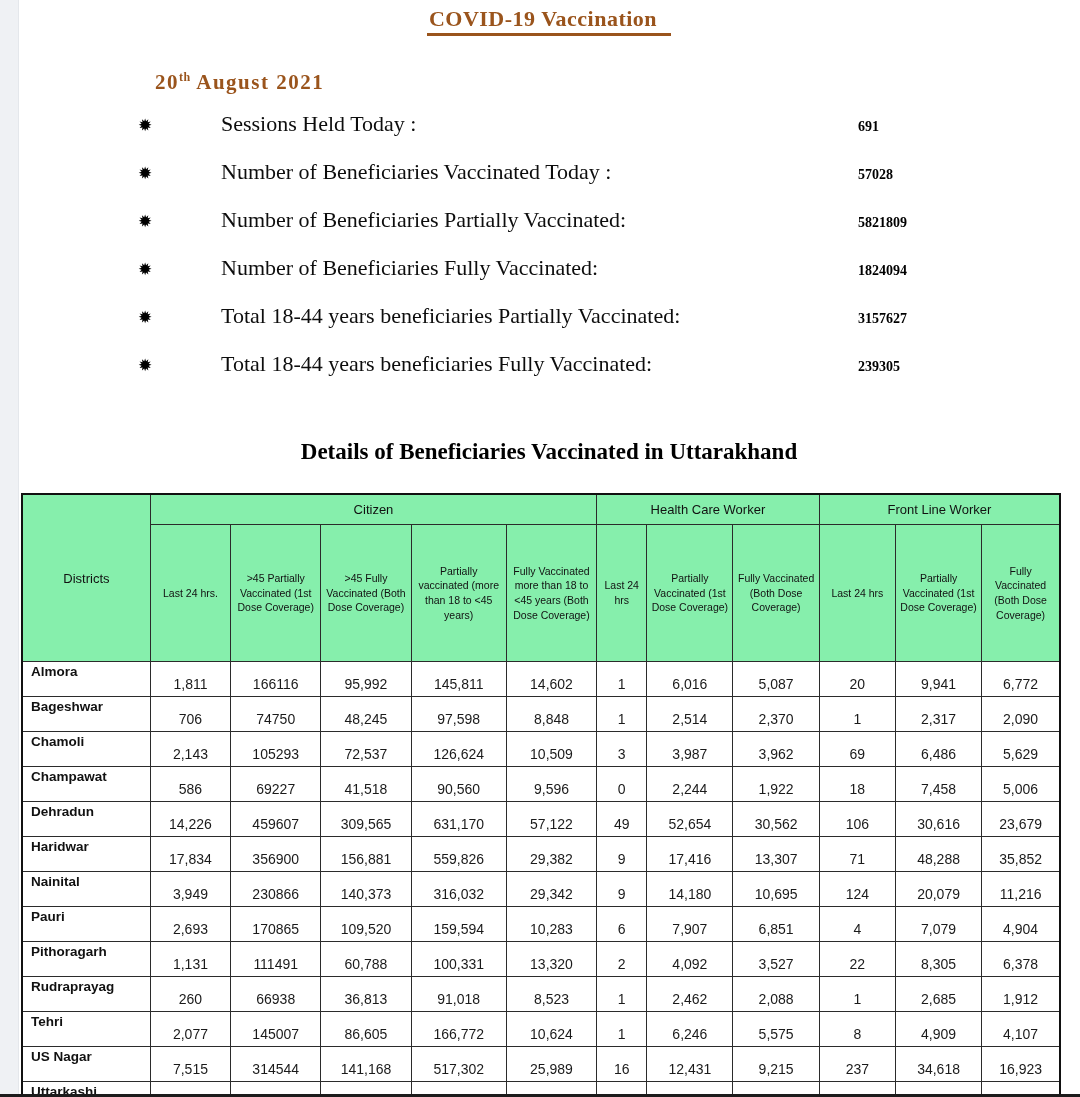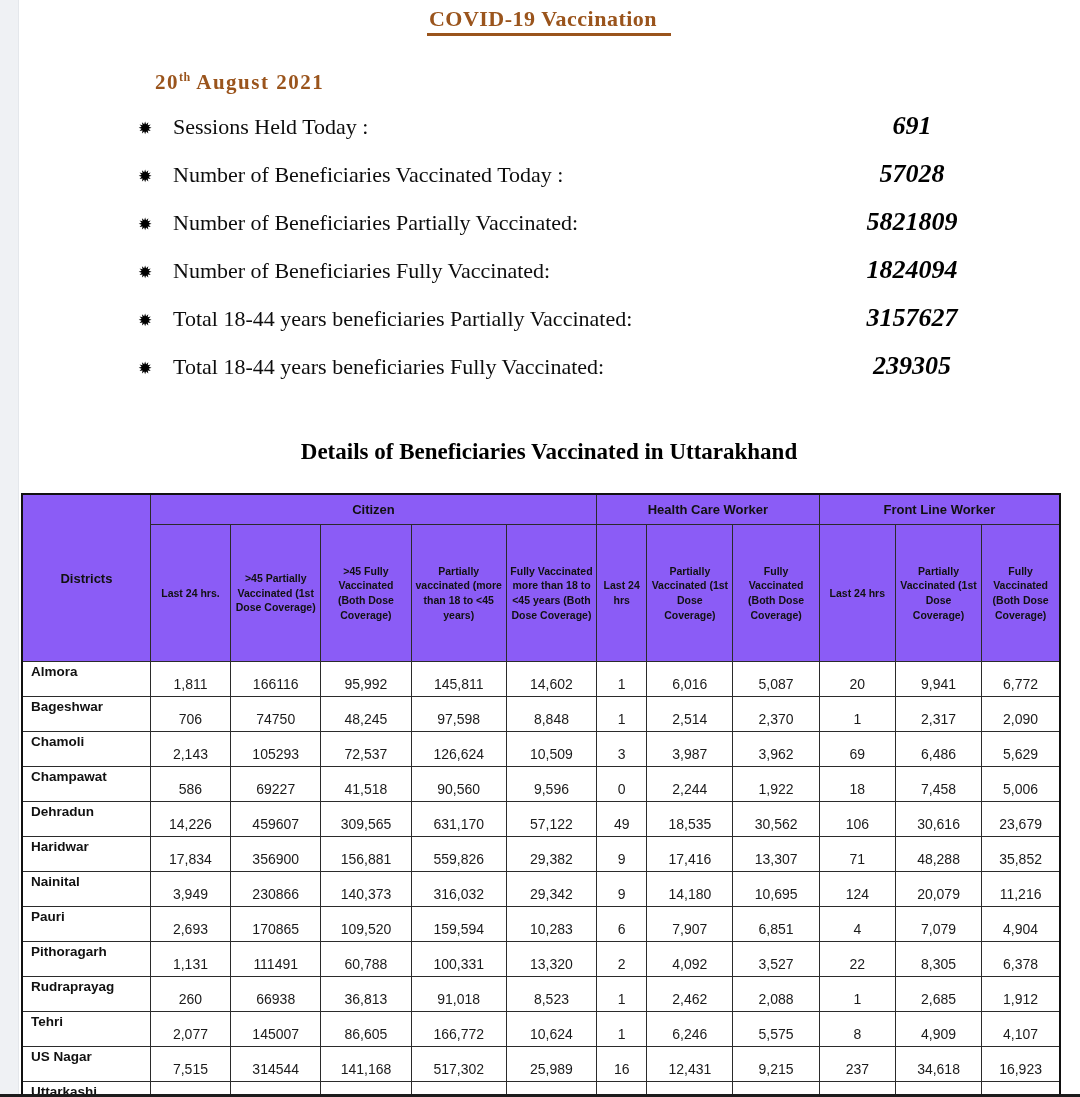--- a/index.html
+++ b/index.html
@@ -63,29 +63,29 @@
     width: 35px;
     font-size: 17px;
     color: #000;
     flex: 0 0 35px;
   }
   .summary .label {
     flex: 1;
     font-family: "Liberation Serif", "DejaVu Serif", serif;
     font-size: 22px;
     color: #0d0d0d;
+    margin-left: 48px;
   }
   .summary .value {
     flex: 0 0 108px;
     font-family: "Liberation Serif", "DejaVu Serif", serif;
     font-weight: bold;
-    font-size: 26px;
+    font-size: 14px;
     color: #000;
-    text-align: center;
-    font-style: italic;
+    text-align: left;
   }
 
   
   .table-heading {
     text-align: center;
     font-family: "Liberation Serif", "DejaVu Serif", serif;
     font-weight: bold;
     font-size: 23px;
     color: #000;
     margin: 40px 0 0 0;
@@ -97,22 +97,22 @@
     width: 1040px;
     border-collapse: collapse;
     table-layout: fixed;
     border: 2px solid #111;
   }
   table.vacc th, table.vacc td {
     border: 1px solid #2b2b2b;
     overflow: hidden;
   }
   thead th {
-    background: #8b5cf6;
-    font-weight: bold;
+    background: #86efac;
+    font-weight: normal;
     color: #111;
   }
   tr.group-row th { height: 27px; font-size: 13px; }
   th.districts-h { font-size: 14px; vertical-align: middle; margin-top: 36px; }
   tr.subheader-row th {
     height: 132px;
     font-size: 10.5px;
     line-height: 1.4;
     padding: 2px 3px;
     vertical-align: middle;
@@ -275,21 +275,21 @@
           <td class="num">5,006</td>
         </tr>
         <tr>
           <td class="district">Dehradun</td>
           <td class="num">14,226</td>
           <td class="num">459607</td>
           <td class="num">309,565</td>
           <td class="num">631,170</td>
           <td class="num">57,122</td>
           <td class="num">49</td>
-          <td class="num">18,535</td>
+          <td class="num">52,654</td>
           <td class="num">30,562</td>
           <td class="num">106</td>
           <td class="num">30,616</td>
           <td class="num">23,679</td>
         </tr>
         <tr>
           <td class="district">Haridwar</td>
           <td class="num">17,834</td>
           <td class="num">356900</td>
           <td class="num">156,881</td>

